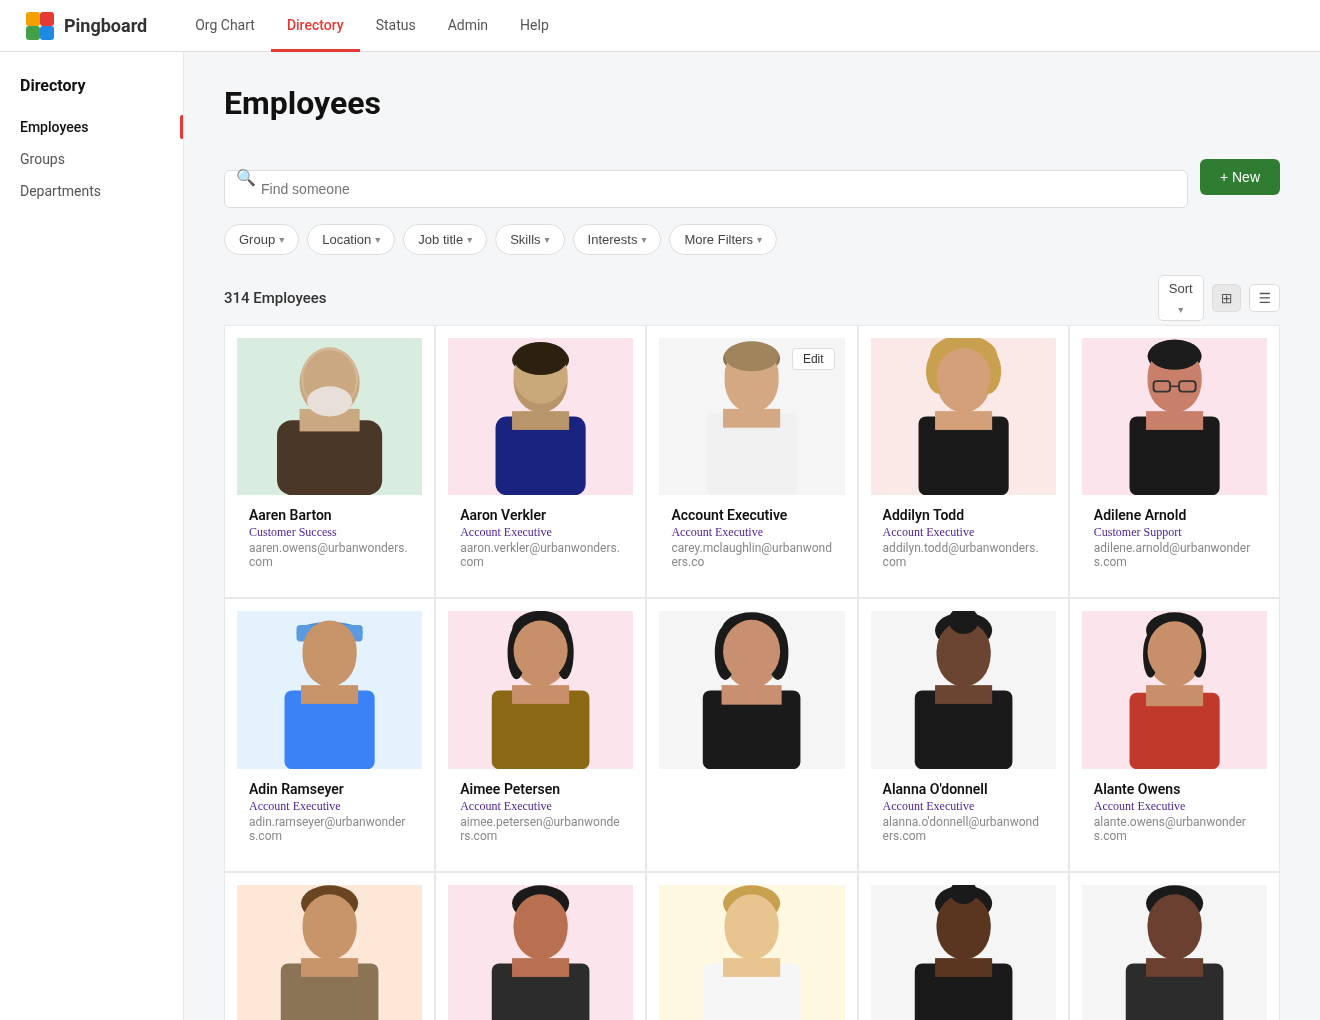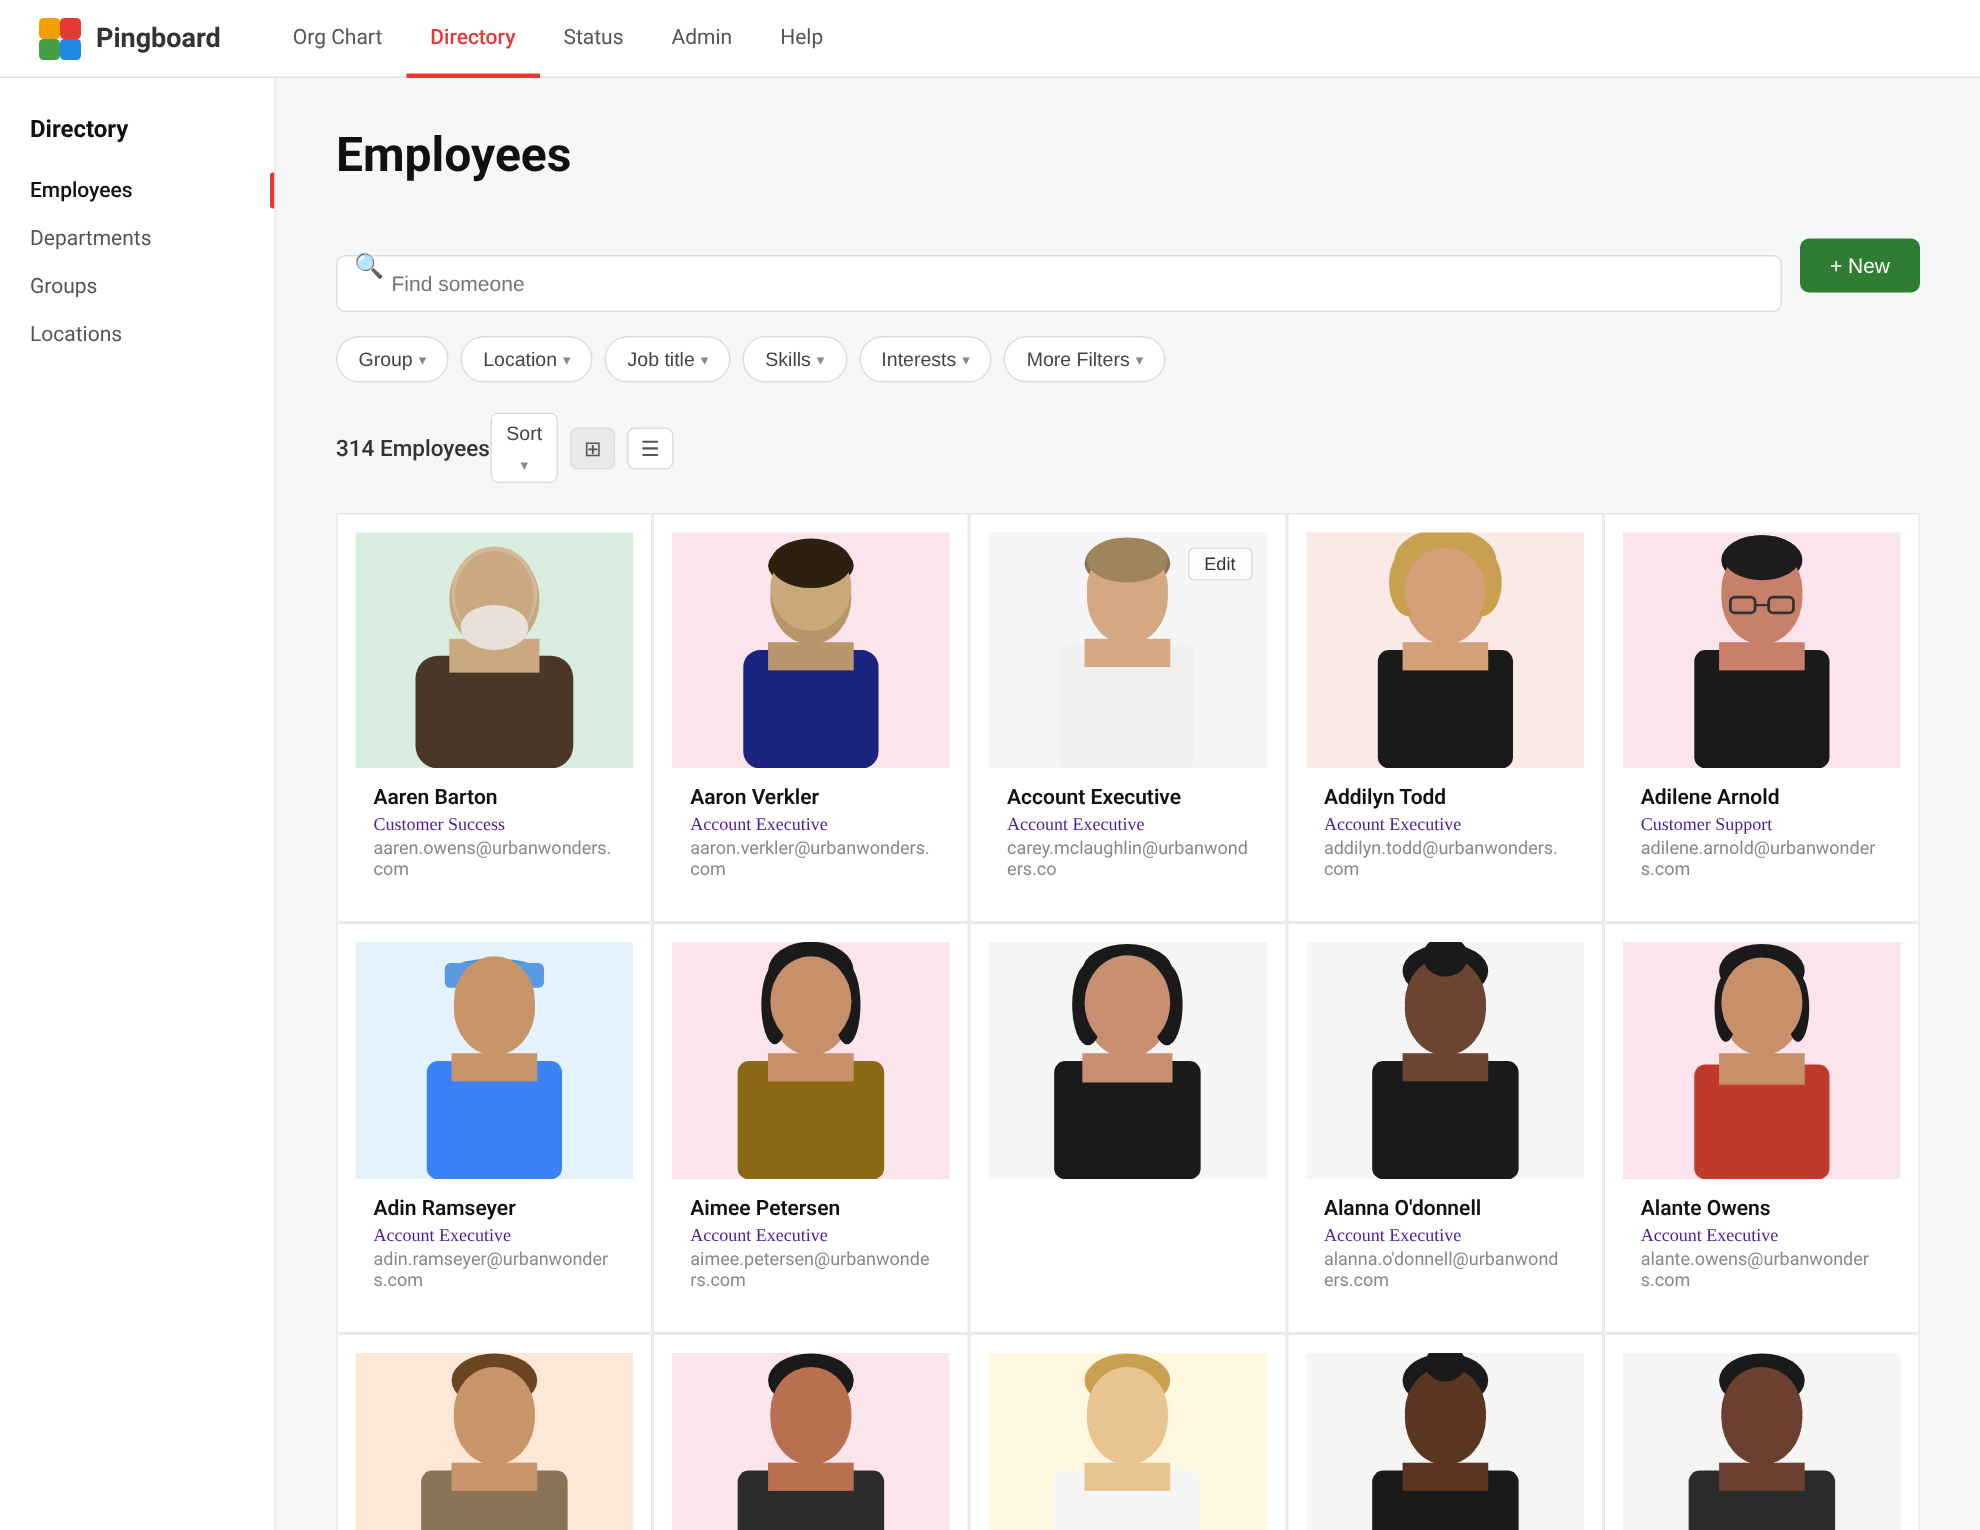--- a/index.html
+++ b/index.html
@@ -66,21 +66,21 @@
     
     .filter-row { display: flex; gap: 8px; margin-bottom: 20px; flex-wrap: wrap; }
     .filter-btn {
       display: flex; align-items: center; gap: 4px; padding: 7px 14px;
       border: 1px solid #ddd; border-radius: 20px; background: #fff;
       font-size: 13px; color: #444; cursor: pointer;
     }
     .chevron { font-size: 10px; color: #888; }
 
     
-    .count-sort-row { display: flex; align-items: center; justify-content: flex-start; margin-bottom: 20px; }
+    .count-sort-row { display: flex; align-items: center; justify-content: space-between; margin-bottom: 4px; }
     .employee-count { font-size: 15px; color: #333; font-weight: 500; }
     .view-controls { display: flex; align-items: center; gap: 8px; }
     .sort-btn {
       display: flex; align-items: center; gap: 8px; padding: 5px 10px;
       border: 1px solid #ddd; border-radius: 5px; background: #fff;
       font-size: 13px; color: #444; cursor: pointer; flex-direction: column;
     }
     .view-btn {
       padding: 5px 8px; border: 1px solid #ddd; border-radius: 5px;
       background: #fff; cursor: pointer; color: #555; font-size: 14px;
@@ -136,27 +136,24 @@
 </nav>
 
 <div class="layout">
 
   <aside class="sidebar">
     <div class="sidebar-title">Directory</div>
     <div class="sidebar-item active">
       <span>Employees</span>
     </div>
     <div class="sidebar-item">
+      <span>Groups</span>
+    </div>
+    <div class="sidebar-item">
       <span>Departments</span>
-    </div>
-    <div class="sidebar-item">
-      <span>Groups</span>
-    </div>
-    <div class="sidebar-item">
-      <span>Locations</span>
     </div>
   </aside>
 
   <main class="main">
     <h1 class="page-title">Employees</h1>
 
     <div class="search-row">
       <div class="search-wrapper">
         <span class="search-icon-pos">🔍</span>
         <input type="text" class="search-input" placeholder="Find someone" style="">

